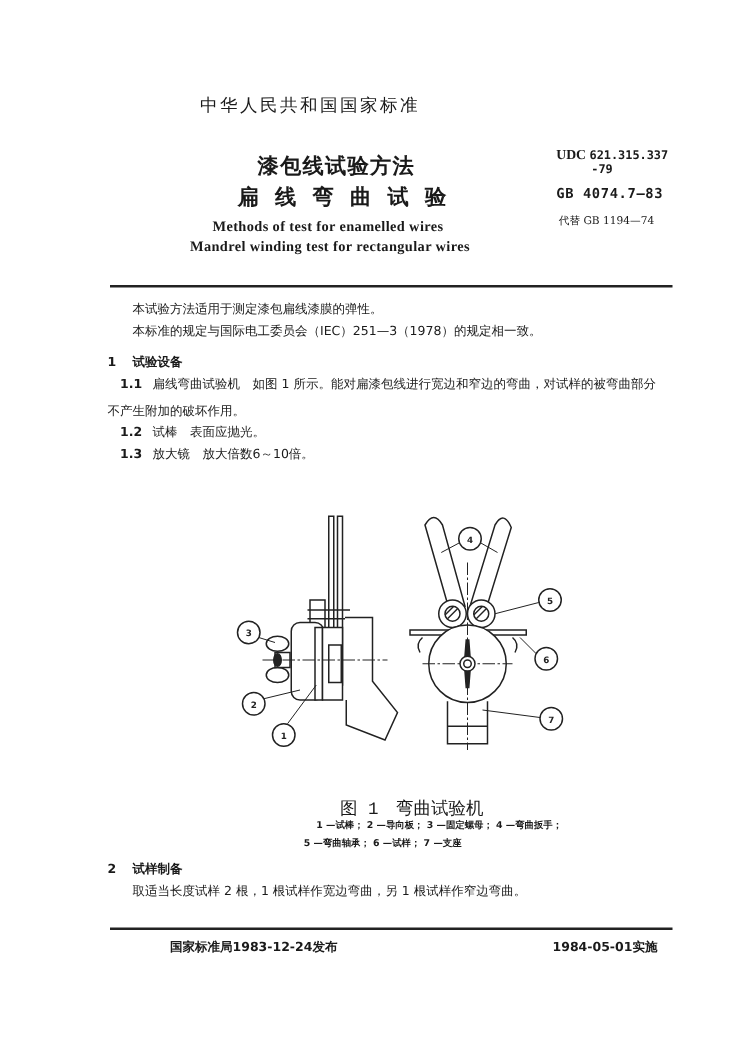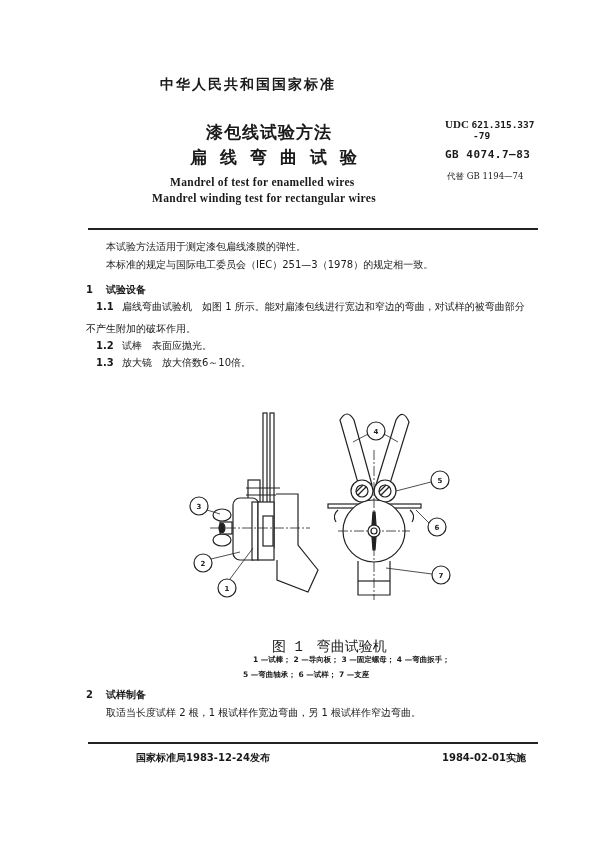--- a/index.html
+++ b/index.html
@@ -1,19 +1,19 @@
 <!DOCTYPE html>
 <html><head>
 <meta charset="utf-8">
 <style>
   html, body { margin: 0; padding: 0; background: #ffffff; }
   body { width: 600px; height: 849px; position: relative; overflow: hidden;
          font-family: "DejaVu Serif", "Liberation Serif", serif; color: #1a1a1a; }
   .abs { position: absolute; }
-  .national { left: 160px; top: 76px; font-size: 14px; font-weight: bold; letter-spacing: 2px;
+  .national { left: 160px; top: 76px; font-size: 14px; font-weight: normal; letter-spacing: 2px;
               font-family: "DejaVu Sans", sans-serif; text-align: center; }
   .title1 { left: 206px; top: 121px; font-size: 17px; font-weight: bold; letter-spacing: 1px;
             font-family: Liberation Serif, serif; }
   .title2 { left: 190px; top: 146px; font-size: 17px; font-weight: bold; letter-spacing: 13px;
             font-family: "DejaVu Sans", sans-serif; }
   .en1 { left: 170px; top: 176px; font-size: 11.5px; font-weight: bold;
          font-family: "Liberation Serif", serif; letter-spacing: 0.3px; }
   .en2 { left: 152px; top: 192px; font-size: 11.5px; font-weight: bold;
          font-family: "Liberation Serif", serif; letter-spacing: 0.3px; }
   .udc { left: 445px; top: 118px; font-size: 11px; font-weight: bold; font-family: "Liberation Serif", serif; }
@@ -29,21 +29,21 @@
   .legend { font-size: 7.5px; font-family: "DejaVu Sans", sans-serif; font-weight: bold; }
   .footer { font-size: 10px; font-weight: bold; font-family: "DejaVu Sans", sans-serif; }
   svg { position: absolute; }
 </style>
 </head>
 <body>
 
 <div class="abs national">中华人民共和国国家标准</div>
 <div class="abs title1">漆包线试验方法</div>
 <div class="abs title2">扁线弯曲试验</div>
-<div class="abs en1">Mandrel of test for enamelled wires</div>
+<div class="abs en1">Methods of test for enamelled wires</div>
 <div class="abs en2">Mandrel winding test for rectangular wires</div>
 
 <div class="abs udc">
   <span>UDC</span>
   <span class="num">621.315.337</span>
 </div>
 <div class="abs udc2">-79</div>
 <div class="abs gb">GB 4074.7—83</div>
 <div class="abs replace">代替 GB 1194—74</div>
 
@@ -156,13 +156,13 @@
 <div class="abs legend" style="left:205px; top:655px;margin-left:48px;">1 —试棒；  2 —导向板；  3 —固定螺母；  4 —弯曲扳手；</div>
 <div class="abs legend" style="left:243px; top:670px;">5 —弯曲轴承；  6 —试样；  7 —支座</div>
 
 <div class="abs sec" style="left:86px; top:688px;">
   <span style="display:inline-block;width:20px;">2</span><span>试样制备</span>
 </div>
 <div class="abs para" style="left:106px; top:706px;">取适当长度试样 2 根，1 根试样作宽边弯曲，另 1 根试样作窄边弯曲。</div>
 
 <div class="abs rule" style="top:742px;"></div>
 <div class="abs footer" style="left:88px; top:751px;margin-left:48px;">国家标准局1983-12-24发布</div>
-<div class="abs footer" style="left:442px; top:751px;">1984-02-01实施</div>
+<div class="abs footer" style="left:442px; top:751px;">1984-05-01实施</div>
 
 </body></html>

